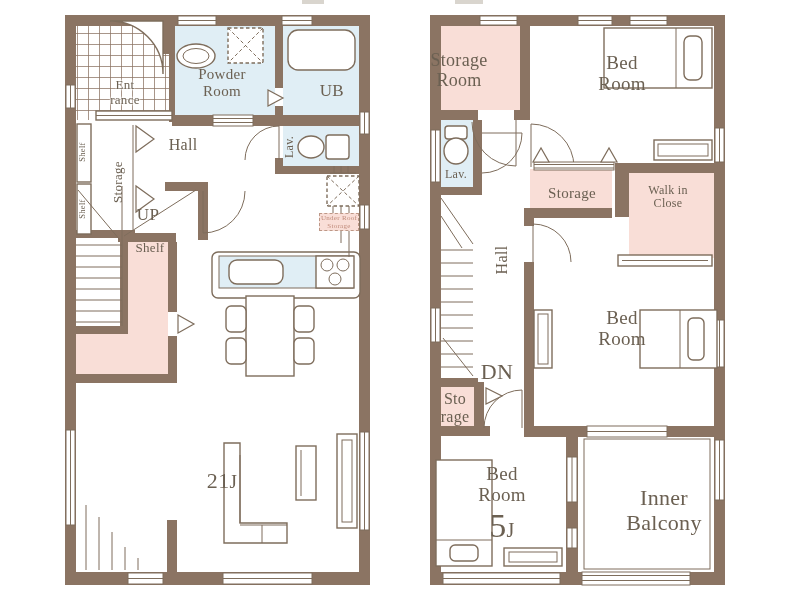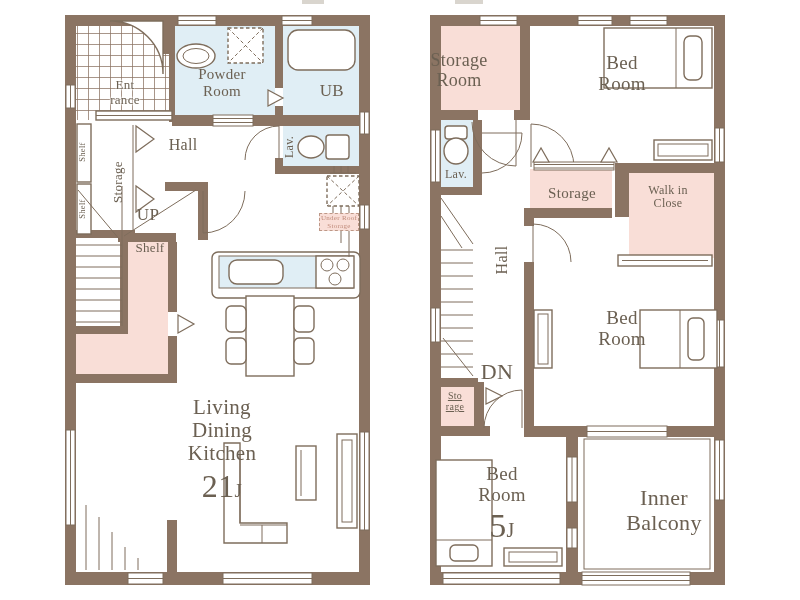--- a/index.html
+++ b/index.html
@@ -20,21 +20,21 @@
   .win{fill:#fff;stroke:var(--line,#7e6d5c);stroke-width:1;}
   .dash{stroke-dasharray:3.5 2.5;}
   .tri{fill:#fff;stroke:var(--line,#7e6d5c);stroke-width:1.2;}
   .mark{fill:#d9d5ce;}
   
   .lbl{position:absolute;color:var(--text,#6b6052);text-align:center;line-height:1.12;
        letter-spacing:.3px;white-space:normal;}
   .v{transform:rotate(-90deg);}
   .halo{text-shadow:0 0 2px #fff,0 0 2px #fff,0 1px 2px #fff,0 -1px 2px #fff;}
   .sz{line-height:1;}
-  .sz .n{font-size:32px;}
+  .sz .n{font-size:22px;}
   .sz .u{font-size:19px;}
   .sz.big .n{font-size:34px;}
   .sz.big .u{font-size:20px;}
   .urs{background:var(--room-pink,#f9ded7);border:1px dashed #bd9887;
        color:var(--accent-text,#c18b7b);line-height:1.15;}
 </style>
 </head>
 <body>
 
 <div class="stage">
@@ -355,33 +355,32 @@
 <div class="lbl" style="left:187px;top:66px;width:70px;font-size:15px;">Powder Room</div>
 <div class="lbl" style="left:300px;top:81px;width:44px;font-size:17px;text-align:right;">UB</div>
 <div class="lbl v" style="left:271px;top:139px;width:40px;height:16px;font-size:12px;">Lav.</div>
 <div class="lbl" style="left:153px;top:136px;width:60px;font-size:16px;">Hall</div>
 <div class="lbl v" style="left:90px;top:173px;width:60px;height:18px;font-size:13px;">Storage</div>
 <div class="lbl v" style="left:61px;top:146px;width:46px;height:12px;font-size:8.5px;">Shelf</div>
 <div class="lbl v" style="left:61px;top:203px;width:46px;height:12px;font-size:8.5px;">Shelf</div>
 <div class="lbl" style="left:126px;top:205px;width:44px;font-size:17px;">UP</div>
 <div class="lbl" style="left:126px;top:241px;width:48px;font-size:13px;">Shelf</div>
 <div class="lbl urs" style="left:277px;top:213px;width:38px;font-size:7px;margin-left:42px;">Under Roof Storage</div>
-<div class="lbl" style="left:177px;top:396px;width:90px;font-size:21px;line-height:1.1;">Living Dining Kitchen</div>
 <div class="lbl sz" style="left:162px;top:470px;width:120px;">
   <span class="n">21</span><span class="u">J</span>
 </div>
 
 <div class="lbl" style="left:416px;top:50px;width:86px;font-size:18px;">Storage Room</div>
 <div class="lbl" style="left:587px;top:52px;width:70px;font-size:19px;">Bed Room</div>
 <div class="lbl" style="left:436px;top:168px;width:40px;font-size:12px;">Lav.</div>
 <div class="lbl" style="left:532px;top:185px;width:80px;font-size:15px;">Storage</div>
 <div class="lbl" style="left:637px;top:184px;width:62px;font-size:12px;">Walk in Close</div>
 <div class="lbl v" style="left:472px;top:251px;width:60px;height:18px;font-size:16px;">Hall</div>
 <div class="lbl" style="left:475px;top:348px;width:44px;font-size:22px;margin-top:12px;">DN</div>
-<div class="lbl" style="left:438px;top:390px;width:34px;font-size:10px;text-decoration:underline;">Sto rage</div>
+<div class="lbl" style="left:438px;top:390px;width:34px;font-size:16px;">Sto rage</div>
 <div class="lbl" style="left:587px;top:307px;width:70px;font-size:19px;">Bed Room</div>
 <div class="lbl" style="left:467px;top:463px;width:70px;font-size:19px;">Bed Room</div>
 <div class="lbl sz big" style="left:467px;top:509px;width:70px;">
   <span class="n">5</span><span class="u">J</span>
 </div>
 <div class="lbl" style="left:619px;top:486px;width:90px;font-size:22px;">Inner Balcony</div>
 
 </div>
 
 </body></html>

